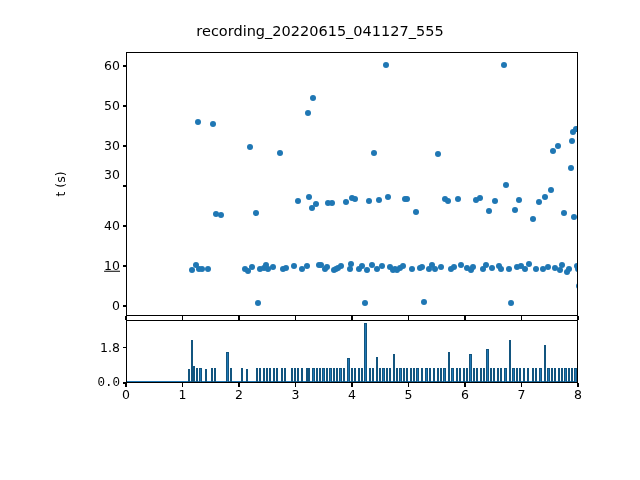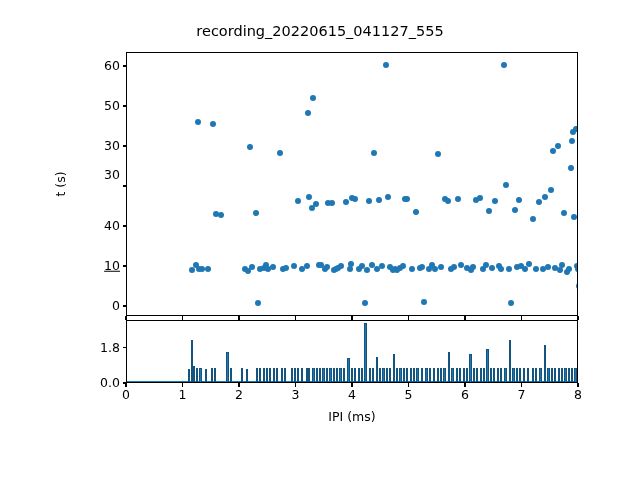--- a/index.html
+++ b/index.html
@@ -413,19 +413,18 @@
       <div class="ticklabel x" style="left: 352px; top: 389px;">4</div>
       <div class="tick-v" style="left: 407.95px; top: 383px;"></div>
       <div class="ticklabel x" style="left: 408.5px; top: 389px;">5</div>
       <div class="tick-v" style="left: 464.45px; top: 383px;"></div>
       <div class="ticklabel x" style="left: 465px; top: 389px;">6</div>
       <div class="tick-v" style="left: 520.95px; top: 383px;"></div>
       <div class="ticklabel x" style="left: 521.5px; top: 389px;">7</div>
       <div class="tick-v" style="left: 577.45px; top: 383px;"></div>
       <div class="ticklabel x" style="left: 578px; top: 389px;">8</div>
       <div class="tick-h" style="left: 122.5px; top: 382.45px;"></div>
-      <div class="ticklabel y" style="right: 520px; top: 383px;">0.0</div>
+      <div class="ticklabel y" style="right: 520px; top: 383px; font-family: Liberation Mono, monospace;">0.0</div>
       <div class="tick-h" style="left: 122.5px; top: 347.057px;"></div>
       <div class="ticklabel y" style="right: 520px; top: 347.607px;">1.8</div>
     </div>
-  <div id="xlabel">IPI (ms)</div>
 
 </div>
 
 </body></html>

